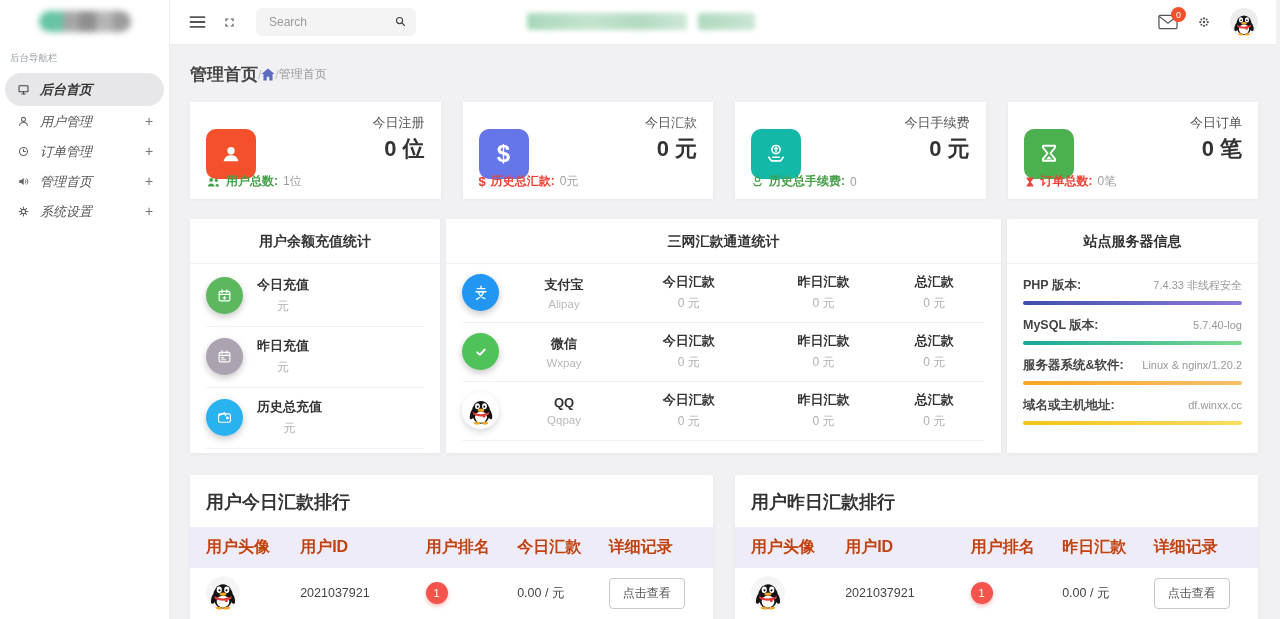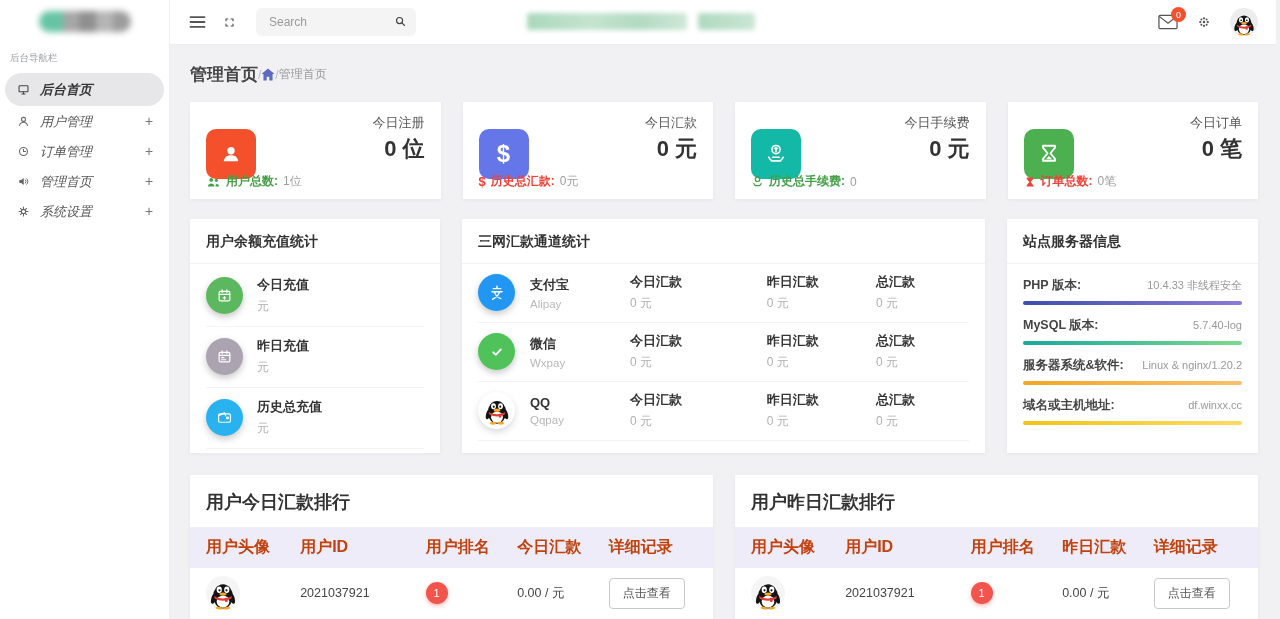--- a/index.html
+++ b/index.html
@@ -96,21 +96,21 @@
     display:flex; align-items:center; justify-content:center; color:#fff; }
   .tile-orange { background:#f4502c; } .tile-indigo { background:#6577e8; }
   .tile-teal { background:#14b8a6; } .tile-green { background:#4caf50; }
   .sc-footer { position:absolute; left:16px; bottom:9px; display:flex; align-items:center; gap:5px; font-size:12px; }
   .sc-footer .f-label { font-weight:bold; }
   .f-green { color:#43a047; } .f-red { color:#ef4135; }
   .sc-footer .f-value { color:#9e9e9e; }
   .dollar-big { font-size:24px; font-weight:bold; }
 
   
-  .middle { display:grid; grid-template-columns:250px 1fr 251px; gap:22px; margin-bottom:22px; }
+  .middle { display:grid; grid-template-columns:250px 1fr 251px; gap:6px; margin-bottom:22px;text-align:center; }
   .card-title { font-size:14px; font-weight:bold; color:#333; padding:14px 16px 12px; border-bottom:1px solid #f1f1f3; }
 
   .r-body { padding:2px 16px 4px; }
   .r-row { display:flex; align-items:center; gap:14px; padding:10px 0 11px; border-bottom:1px solid #f3f3f5; }
   .icircle { width:37px; height:37px; border-radius:50%; display:flex; align-items:center;
     justify-content:center; box-shadow:0 3px 7px rgba(0,0,0,.22); flex:0 0 auto; }
   .c-green { background:#5cb85f; } .c-gray { background:#aca3b1; } .c-blue { background:#29b2f0; }
   .c-alipay { background:#2196f3; } .c-wechat { background:#4fc35a; } .c-white { background:#fff; box-shadow:0 3px 7px rgba(0,0,0,.15); }
   .r-label { font-size:13px; font-weight:bold; color:#333; }
   .r-val { font-size:12px; color:#b0b0b0; margin-top:4px; }
@@ -500,21 +500,21 @@
 
       </div>
     </div>
 
     <div class="card">
       <div class="card-title">站点服务器信息</div>
       <div class="srv-body">
         <div class="srv-m">
           <div class="srv-line">
             <span class="srv-label">PHP 版本:</span>
-            <span class="srv-val">10.4.33 非线程安全</span>
+            <span class="srv-val">7.4.33 非线程安全</span>
           </div>
           <div class="bar bar-indigo"></div>
         </div>
         <div class="srv-m">
           <div class="srv-line">
             <span class="srv-label">MySQL 版本:</span>
             <span class="srv-val">5.7.40-log</span>
           </div>
           <div class="bar bar-teal"></div>
         </div>

